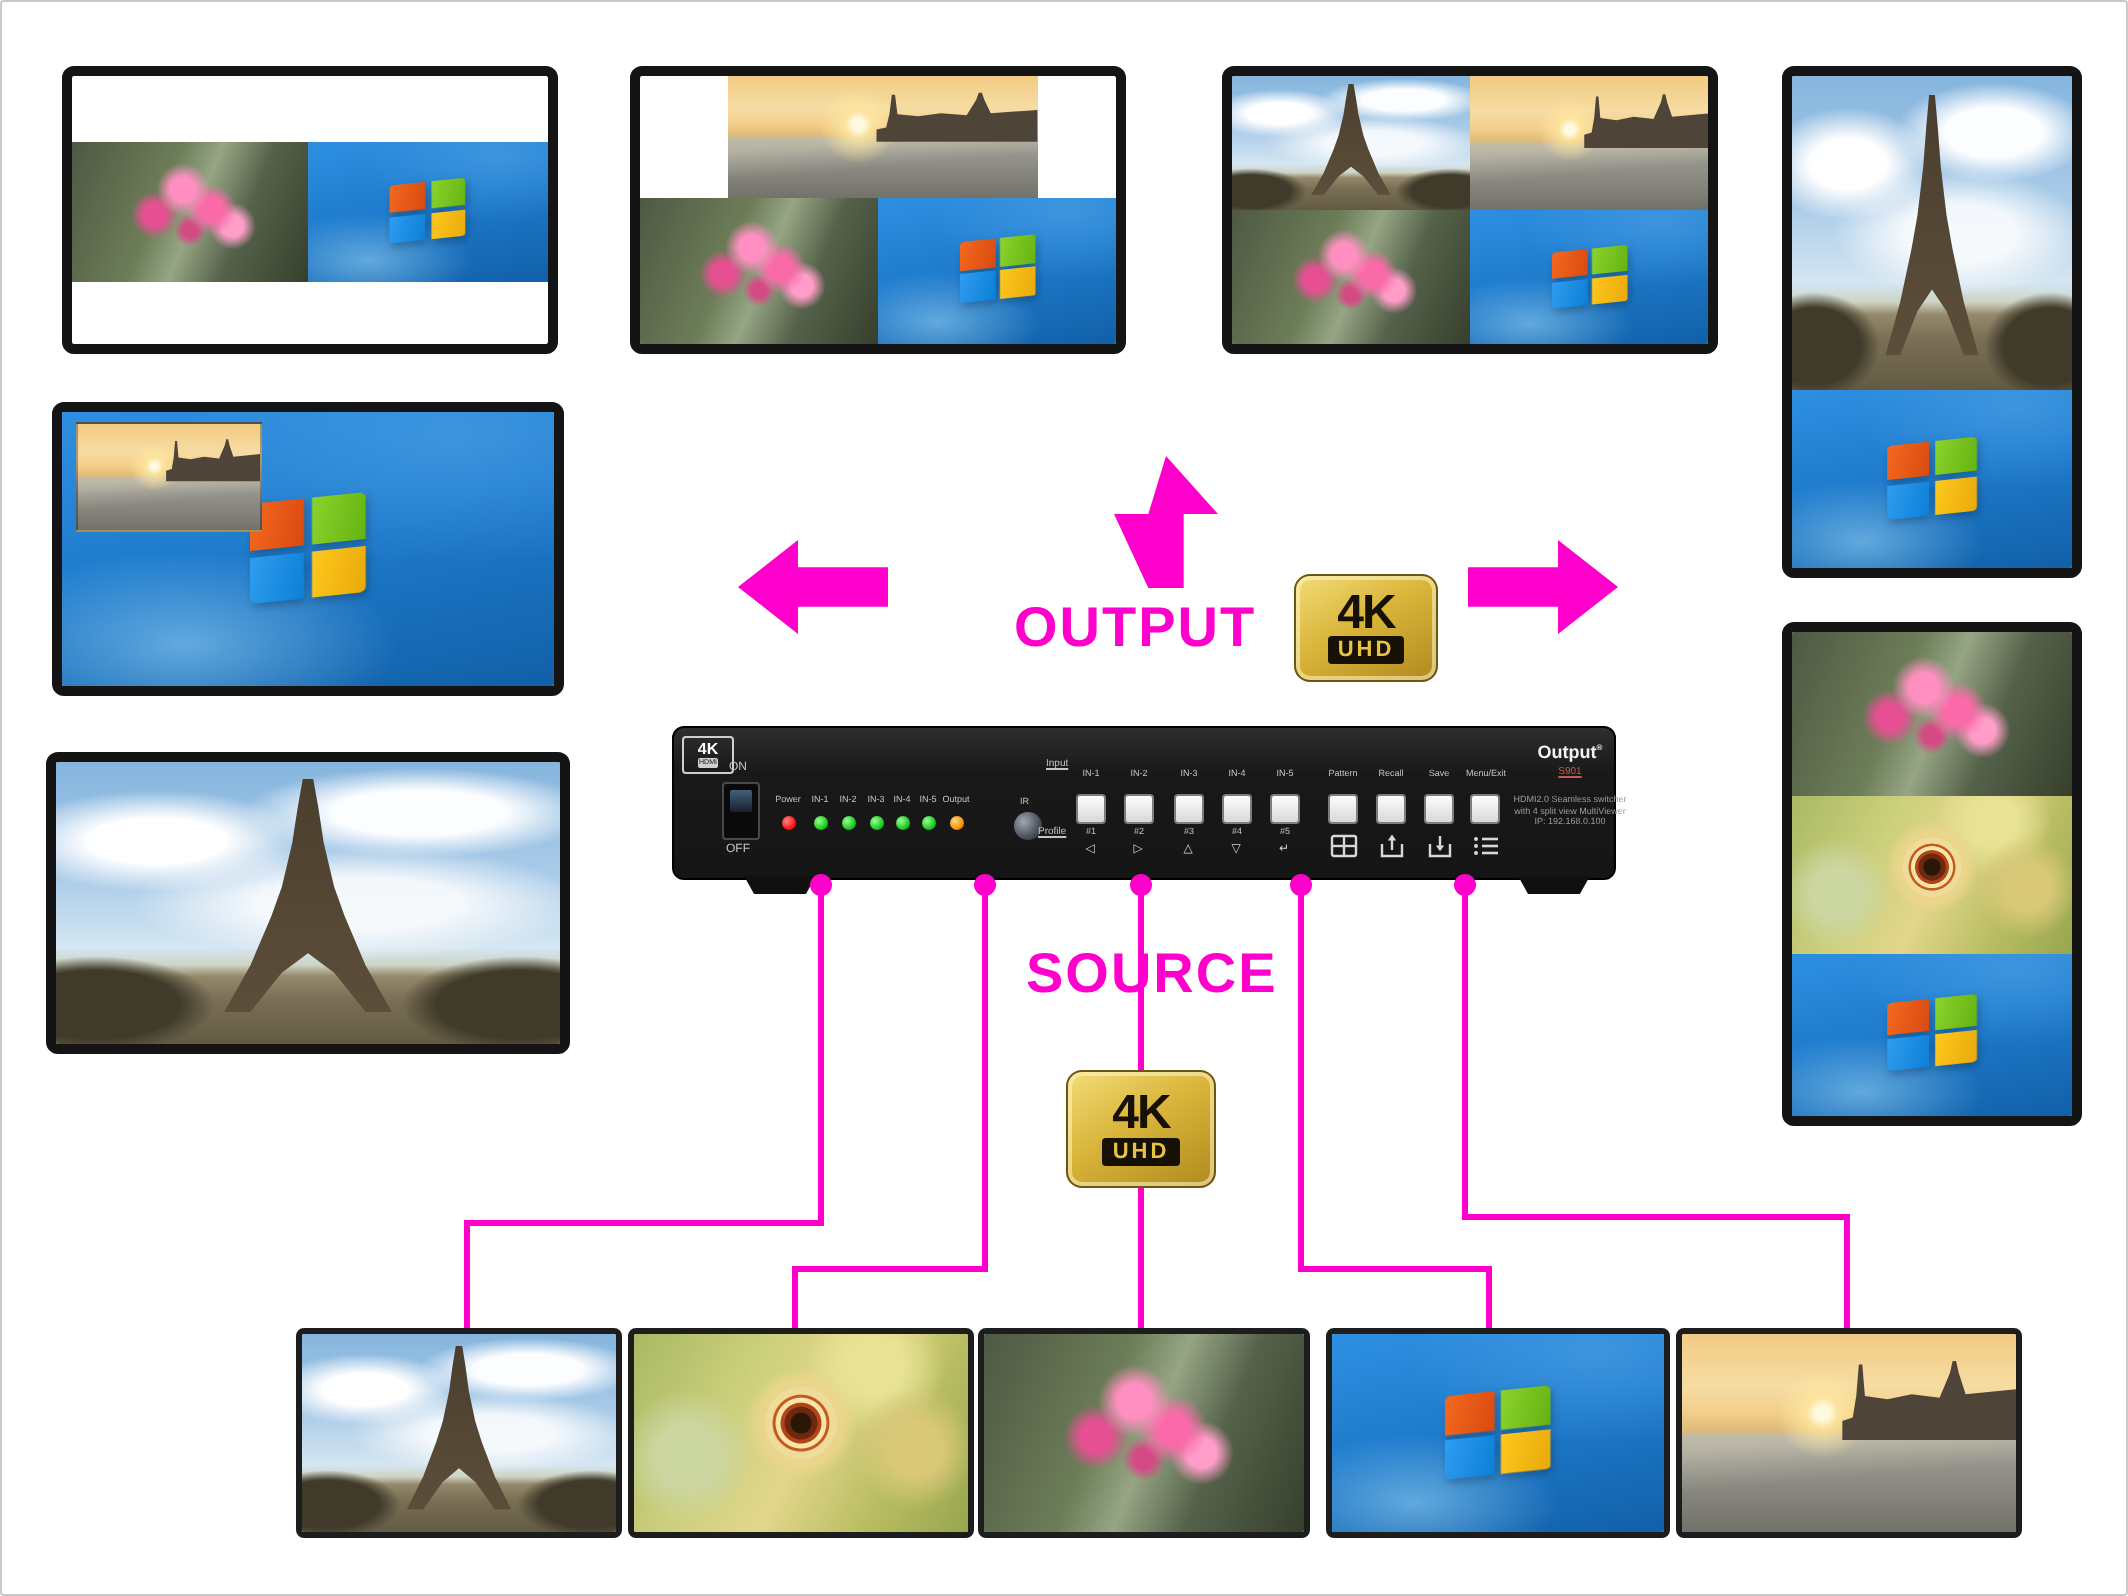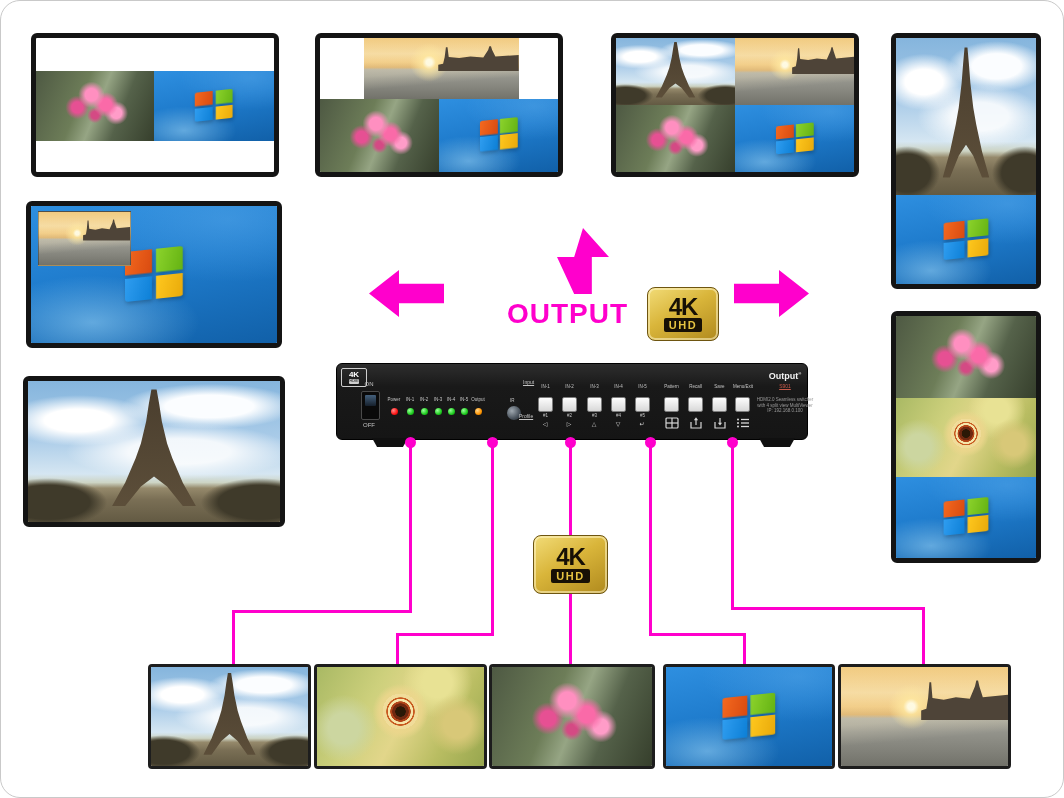--- a/index.html
+++ b/index.html
@@ -1,17 +1,17 @@
 <!DOCTYPE html>
 <html><head>
 <meta charset="utf-8">
 <style>
   html,body{margin:0;padding:0;background:#fff;}
   .page{position:relative;width:1064px;height:798px;background:#ffffff;border:1px solid #c9c9c9;
-        border-radius:20px;box-sizing:border-box;overflow:hidden;
+        border-radius:2px;box-sizing:border-box;overflow:hidden;
         font-family:"Liberation Sans", sans-serif;}
 
   
   .mon{position:absolute;background:#fff;border:5px solid #141414;border-radius:6px;
        box-sizing:border-box;overflow:hidden;}
   .reg{position:absolute;overflow:hidden;}
 
   
   .sc-windows{background:
     radial-gradient(ellipse 70% 55% at 25% 85%, rgba(170,225,255,.5), rgba(170,225,255,0) 62%),
@@ -272,20 +272,21 @@
     <div class="desc">
       <div>HDMI2.0 Seamless switcher</div>
       <div>with 4 split view MultiViewer</div>
       <div>IP: 192.168.0.100</div>
     </div>
 
     <div class="foot" style="left:35px"></div>
     <div class="foot" style="left:422px"></div>
   </div>
 
+  <div class="big-label" style="left:512px;top:470px;z-index:5">SOURCE</div>
   <div class="fourk" style="left:532px;top:534px;width:73px;height:57px">
     <div class="fk-top">4K</div>
     <div class="fk-bar">UHD</div>
   </div>
 
   <div class="dot" style="left:404px;top:436px"></div>
   <div class="dot" style="left:486px;top:436px"></div>
   <div class="dot" style="left:564px;top:436px"></div>
   <div class="dot" style="left:644px;top:436px"></div>
   <div class="dot" style="left:726px;top:436px"></div>

